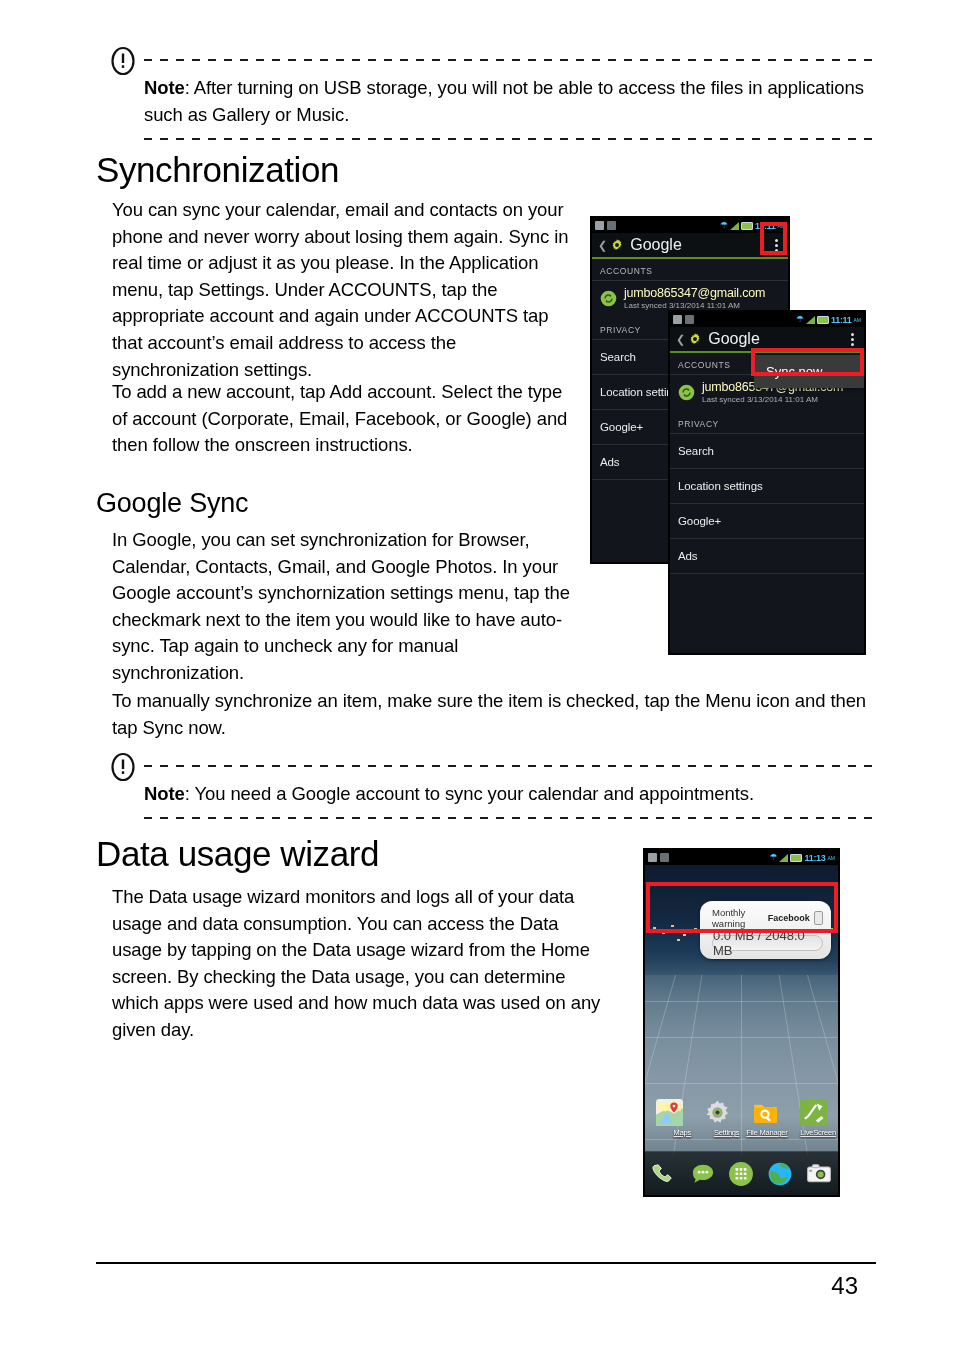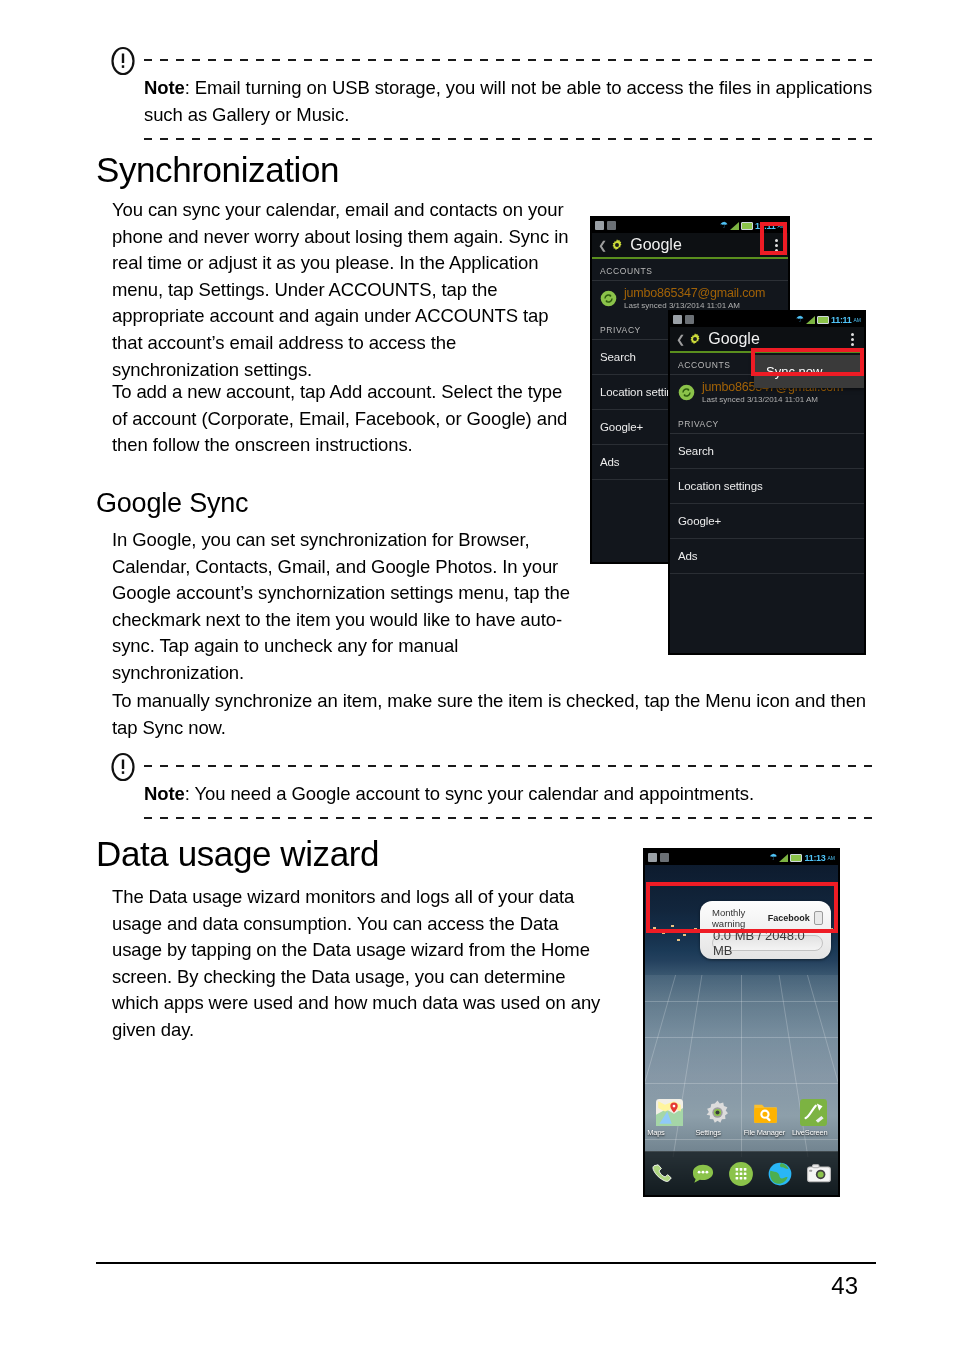--- a/index.html
+++ b/index.html
@@ -133,21 +133,21 @@
 
   .sec-head {
     font-size: 8.5px;
     color:#b9b9b9;
     letter-spacing:0.6px;
     padding: 7px 8px 4px 8px;
     border-bottom: 1px solid #2c3036;
   }
   .acct-row { display:flex; align-items:center; padding: 5px 8px 7px 8px; gap:7px; }
   .sync-ic { width:17px; height:17px; flex:0 0 auto; }
-  .acct-mail { font-size:12.5px; color:#a16207; line-height:14px; letter-spacing:-0.2px;}
+  .acct-mail { font-size:12.5px; color:#fef9c3; line-height:14px; letter-spacing:-0.2px;}
   .acct-sub { font-size:8px; color:#b0b0b0; line-height:11px; }
   .list-item {
     font-size:11.5px; color:#ececec;
     padding: 11px 8px;
     border-bottom: 1px solid #2a2e34;
     letter-spacing:-0.1px;
   }
   .popup {
     position:absolute;
     background: #3a3a3a;
@@ -179,21 +179,21 @@
   .walkway {
     position:absolute; left:0; right:0; top:110px; bottom:38px;
     background:
       linear-gradient(to bottom, rgba(255,255,255,.07), rgba(255,255,255,0) 70%);
   }
   .wl { position:absolute; background:rgba(255,255,255,.22); }
   .apps-row {
     position:absolute; left:0; right:0; bottom:58px;
     display:flex; justify-content:space-around; align-items:flex-end;
   }
-  .app { width:44px; text-align:left; }
+  .app { width:44px; text-align:right;text-decoration:underline; }
   .app .ic { width:27px; height:27px; margin:0 auto 2px auto; border-radius:4px; }
   .app .lb { font-size:7.5px; color:#fff; text-shadow:0 1px 2px #000; letter-spacing:-.2px;}
   .dock {
     position:absolute; left:0; right:0; bottom:0; height:44px;
     background: rgba(10,16,20,.72);
     display:flex; align-items:center; justify-content:space-around;
     border-top:1px solid rgba(255,255,255,.12);
   }
   .dock .d { width:26px; height:26px; }
   .widget {
@@ -226,21 +226,21 @@
     <div class="dash-top"></div>
     <div class="dash-bot"></div>
     <div class="note-icon">
       <svg width="30" height="30" viewBox="0 0 30 30">
         <ellipse cx="15" cy="15" rx="10.5" ry="13" fill="none" stroke="#111" stroke-width="2.2"></ellipse>
         <rect x="13.8" y="7.5" width="2.4" height="9.5" fill="#111"></rect>
         <rect x="13.8" y="19.3" width="2.4" height="2.6" fill="#111"></rect>
       </svg>
     </div>
     <div class="note-body">
-      <b>Note</b><span>: Email turning on USB storage, you will not be able to access the files in applications such as Gallery or Music.</span>
+      <b>Note</b><span>: After turning on USB storage, you will not be able to access the files in applications such as Gallery or Music.</span>
     </div>
   </div>
 
   <h1 class="h-major" style="top:150px;">Synchronization</h1>
 
   <p class="body" style="left:112px; top:197px; width:470px;">
     <span>You can sync your calendar, email and contacts on your phone and never worry about losing them again. Sync in real time or adjust it as you please. In the </span><b>Application</b><span> menu, tap </span><b>Settings.</b><span> Under ACCOUNTS, tap the appropriate account and again under ACCOUNTS tap that account’s email address to access the synchronization settings.</span>
   </p>
 
   <p class="body" style="left:112px; top:379px; width:470px;">

